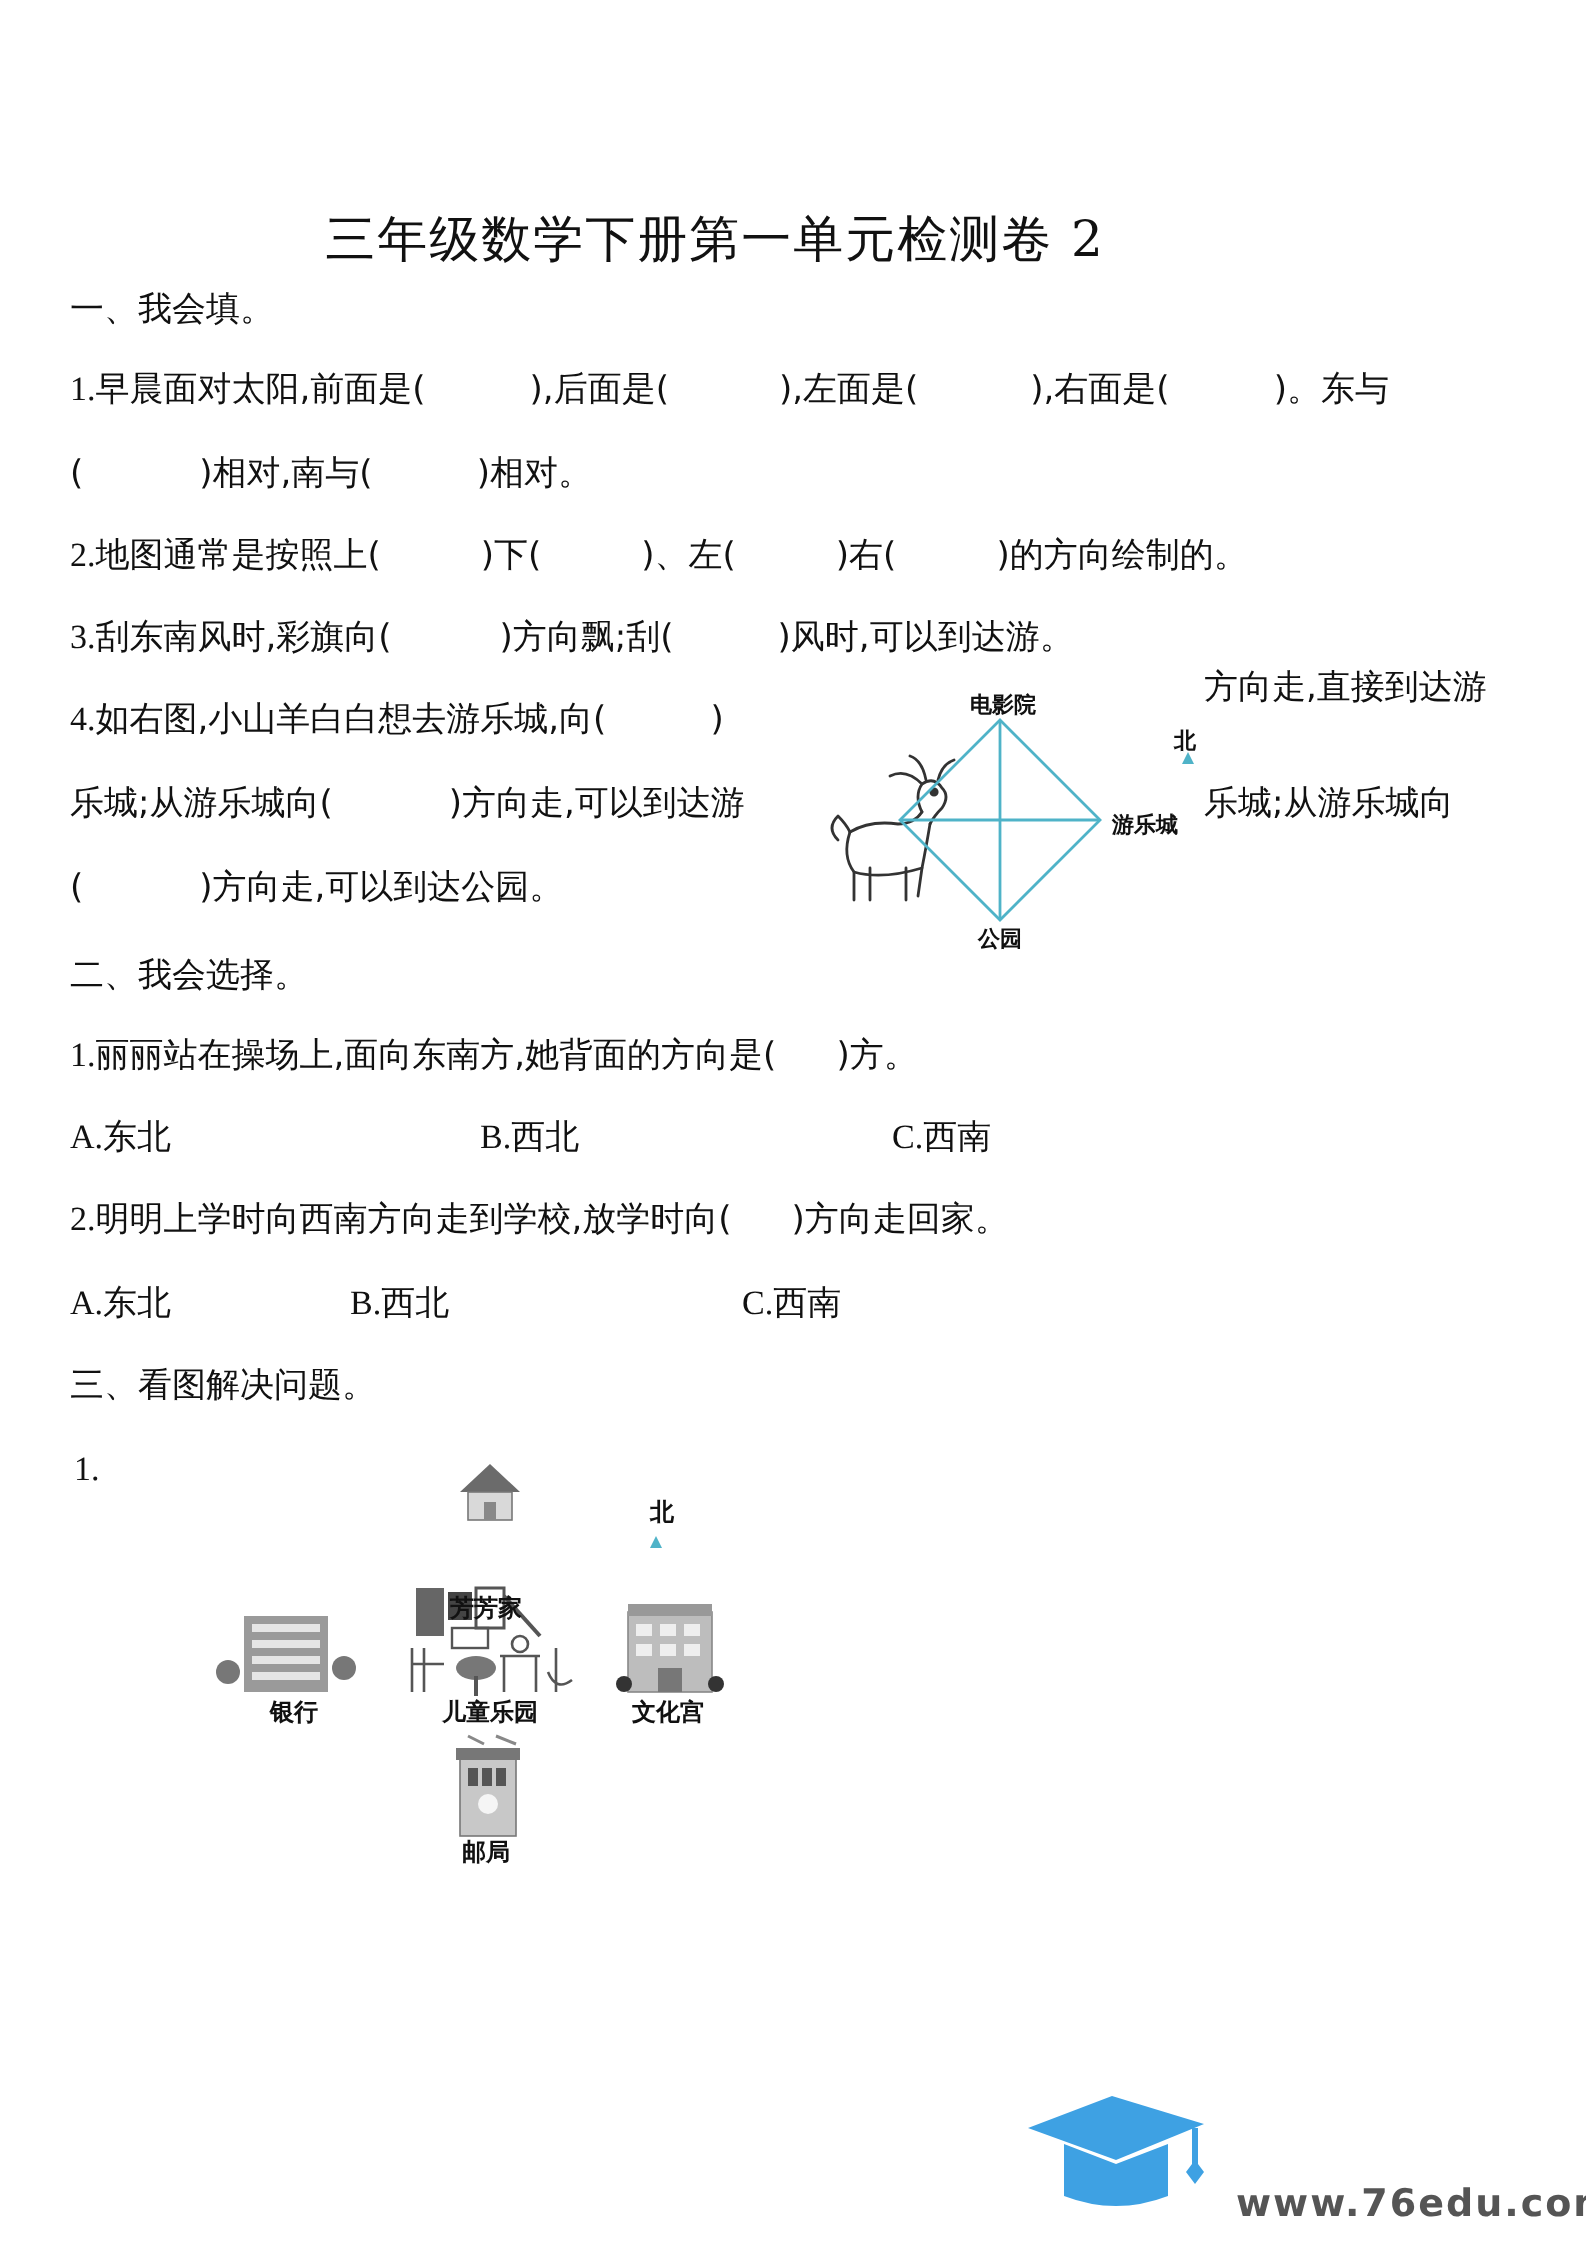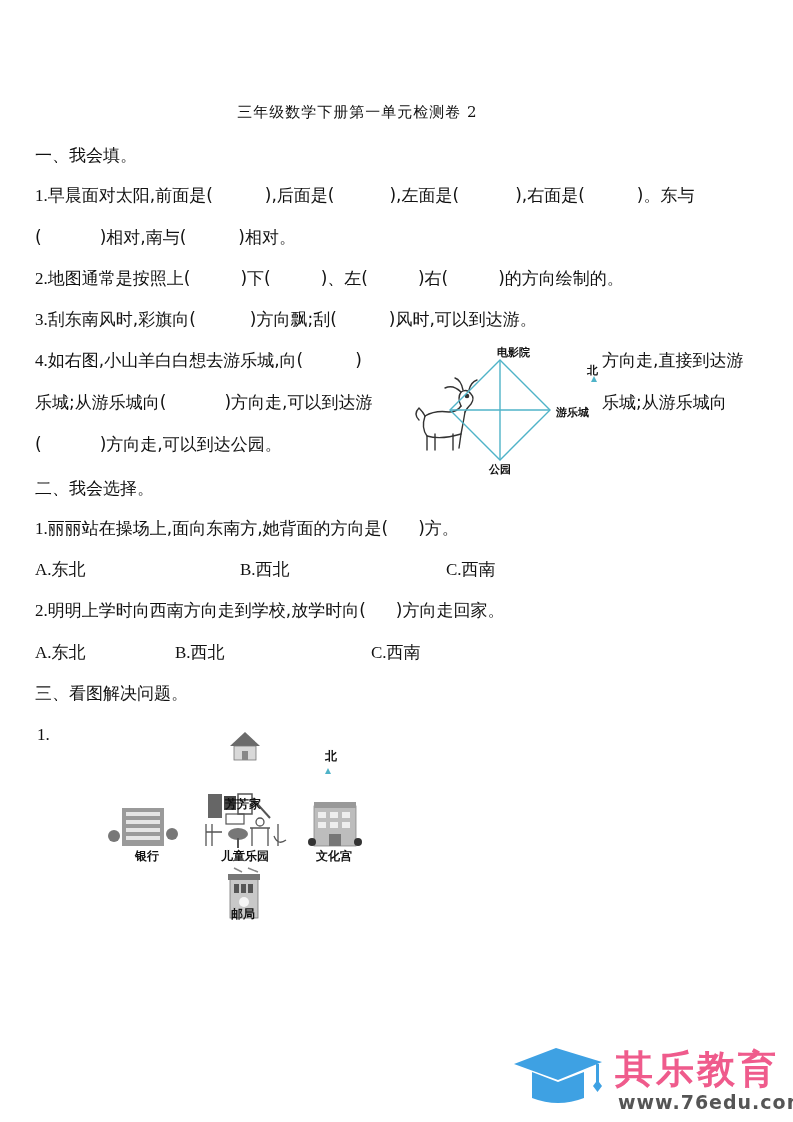--- a/index.html
+++ b/index.html
@@ -1,19 +1,19 @@
 <!DOCTYPE html>
 <html><head>
 <meta charset="utf-8">
 <style>
   html, body { margin: 0; padding: 0; background: #ffffff; }
   body { width: 793px; height: 1122px; position: relative; overflow: hidden;
          font-family: "DejaVu Sans", "Liberation Sans", sans-serif; color: #111; }
   .abs { position: absolute; white-space: nowrap; }
-  .title { left: 0; width: 715px; top: 103px; text-align: center; font-size: 15px;
+  .title { left: 0; width: 715px; top: 103px; text-align: center; font-size: 25px;
            font-family: "DejaVu Serif", "Liberation Serif", serif; letter-spacing: 1px; }
   .line { font-size: 17px; line-height: 24px; }
   .num { font-family: "Liberation Serif", "DejaVu Serif", serif; }
   .blank { display: inline-block; }
   .diagram { position: absolute; left: 405px; top: 350px; width: 210px; height: 135px; }
   .d-label { position: absolute; font-size: 11px; font-weight: bold; font-family: "DejaVu Serif", serif; white-space: nowrap; }
   .map { position: absolute; left: 100px; top: 728px; width: 290px; height: 215px; }
   .m-label { position: absolute; font-size: 12px; font-weight: bold; font-family: "DejaVu Serif", serif; white-space: nowrap; }
   .logo { position: absolute; left: 510px; top: 1040px; width: 280px; height: 75px; }
   .logo-title { position: absolute; left: 105px; top: 4px; font-size: 38px; font-weight: bold; color: #ef5b8c; letter-spacing: 3px; white-space: nowrap; }
@@ -37,21 +37,21 @@
   <span class="num">2.</span><span>地图通常是按照上(</span><span class="blank" style="width:50px"></span><span>)下(</span><span class="blank" style="width:50px"></span><span>)、左(</span><span class="blank" style="width:50px"></span><span>)右(</span><span class="blank" style="width:50px"></span><span>)的方向绘制的。</span>
 </div>
 
 <div class="abs line" style="left:35px; top:307px;">
   <span class="num">3.</span><span>刮东南风时,彩旗向(</span><span class="blank" style="width:54px"></span><span>)方向飘;刮(</span><span class="blank" style="width:52px"></span><span>)风时,可以到达游。</span>
 </div>
 
 <div class="abs line" style="left:35px; top:348px;text-align:center;">
   <span class="num">4.</span><span>如右图,小山羊白白想去游乐城,向(</span><span class="blank" style="width:52px"></span><span>)</span>
 </div>
-<div class="abs line" style="left:602px; top:348px;">方向走,直接到达游</div>
+<div class="abs line" style="left:602px; top:332px;">方向走,直接到达游</div>
 <div class="abs line" style="left:35px; top:390px;">
   <span>乐城;从游乐城向(</span><span class="blank" style="width:58px"></span><span>)方向走,可以到达游</span>
 </div>
 <div class="abs line" style="left:602px; top:390px;">乐城;从游乐城向</div>
 <div class="abs line" style="left:35px; top:432px;">
   <span>(</span><span class="blank" style="width:58px"></span><span>)方向走,可以到达公园。</span>
 </div>
 
 <div class="diagram">
   <svg width="210" height="135" viewBox="0 0 210 135" style="position:absolute; left:0; top:0;">
@@ -72,21 +72,21 @@
     </g>
 
     <g fill="none" stroke="#4fb3c8" stroke-width="1.4">
       <polygon points="95,10 145,60 95,110 45,60"></polygon>
       <line x1="95" y1="10" x2="95" y2="110"></line>
       <line x1="45" y1="60" x2="145" y2="60"></line>
     </g>
 
     <polygon points="189,26 186,32 192,32" fill="#4fb3c8"></polygon>
   </svg>
-  <div class="d-label" style="left:92px; top:-5px;">电影院</div>
+  <div class="d-label" style="left:80px; top:-5px;">电影院</div>
   <div class="d-label" style="left:151px; top:55px;">游乐城</div>
   <div class="d-label" style="left:84px; top:112px;">公园</div>
   <div class="d-label" style="left:182px; top:13px;">北</div>
 </div>
 
 <div class="abs line" style="left:35px; top:476px;">二、我会选择。</div>
 
 <div class="abs line" style="left:35px; top:516px;">
   <span class="num">1.</span><span>丽丽站在操场上,面向东南方,她背面的方向是(</span><span class="blank" style="width:30px"></span><span>)方。</span>
 </div>
@@ -161,25 +161,24 @@
       <path d="M134 140 L142 144 M148 140 L158 144" stroke="#888" stroke-width="1.5"></path>
     </g>
 
     <polygon points="228,40 225,46 231,46" fill="#4fb3c8"></polygon>
   </svg>
   <div class="m-label" style="left:225px; top:20px;">北</div>
   <div class="m-label" style="left:125px; top:36px;margin-top:32px;">芳芳家</div>
   <div class="m-label" style="left:35px; top:120px;">银行</div>
   <div class="m-label" style="left:121px; top:120px;font-family:Liberation Serif, serif;">儿童乐园</div>
   <div class="m-label" style="left:216px; top:120px;">文化宫</div>
-  <div class="m-label" style="left:131px; top:178px;">邮局</div>
+  <div class="m-label" style="left:131px; top:190px;">邮局</div>
 </div>
 
 <div class="logo">
   <svg width="100" height="70" viewBox="0 0 100 70" style="position:absolute; left:0; top:2px;">
     <polygon points="4,22 46,6 92,20 48,38" fill="#3ea1e3"></polygon>
     <path d="M22 30 L22 56 Q48 66 74 56 L74 30 L48 40 Z" fill="#3ea1e3"></path>
     <rect x="86" y="22" width="3" height="18" fill="#3ea1e3"></rect>
     <polygon points="87.5,38 92,44 87.5,50 83,44" fill="#3ea1e3"></polygon>
   </svg>
-  <div class="logo-title">其乐教育</div>
   <div class="logo-url">www.76edu.com</div>
 </div>
 
 </body></html>

